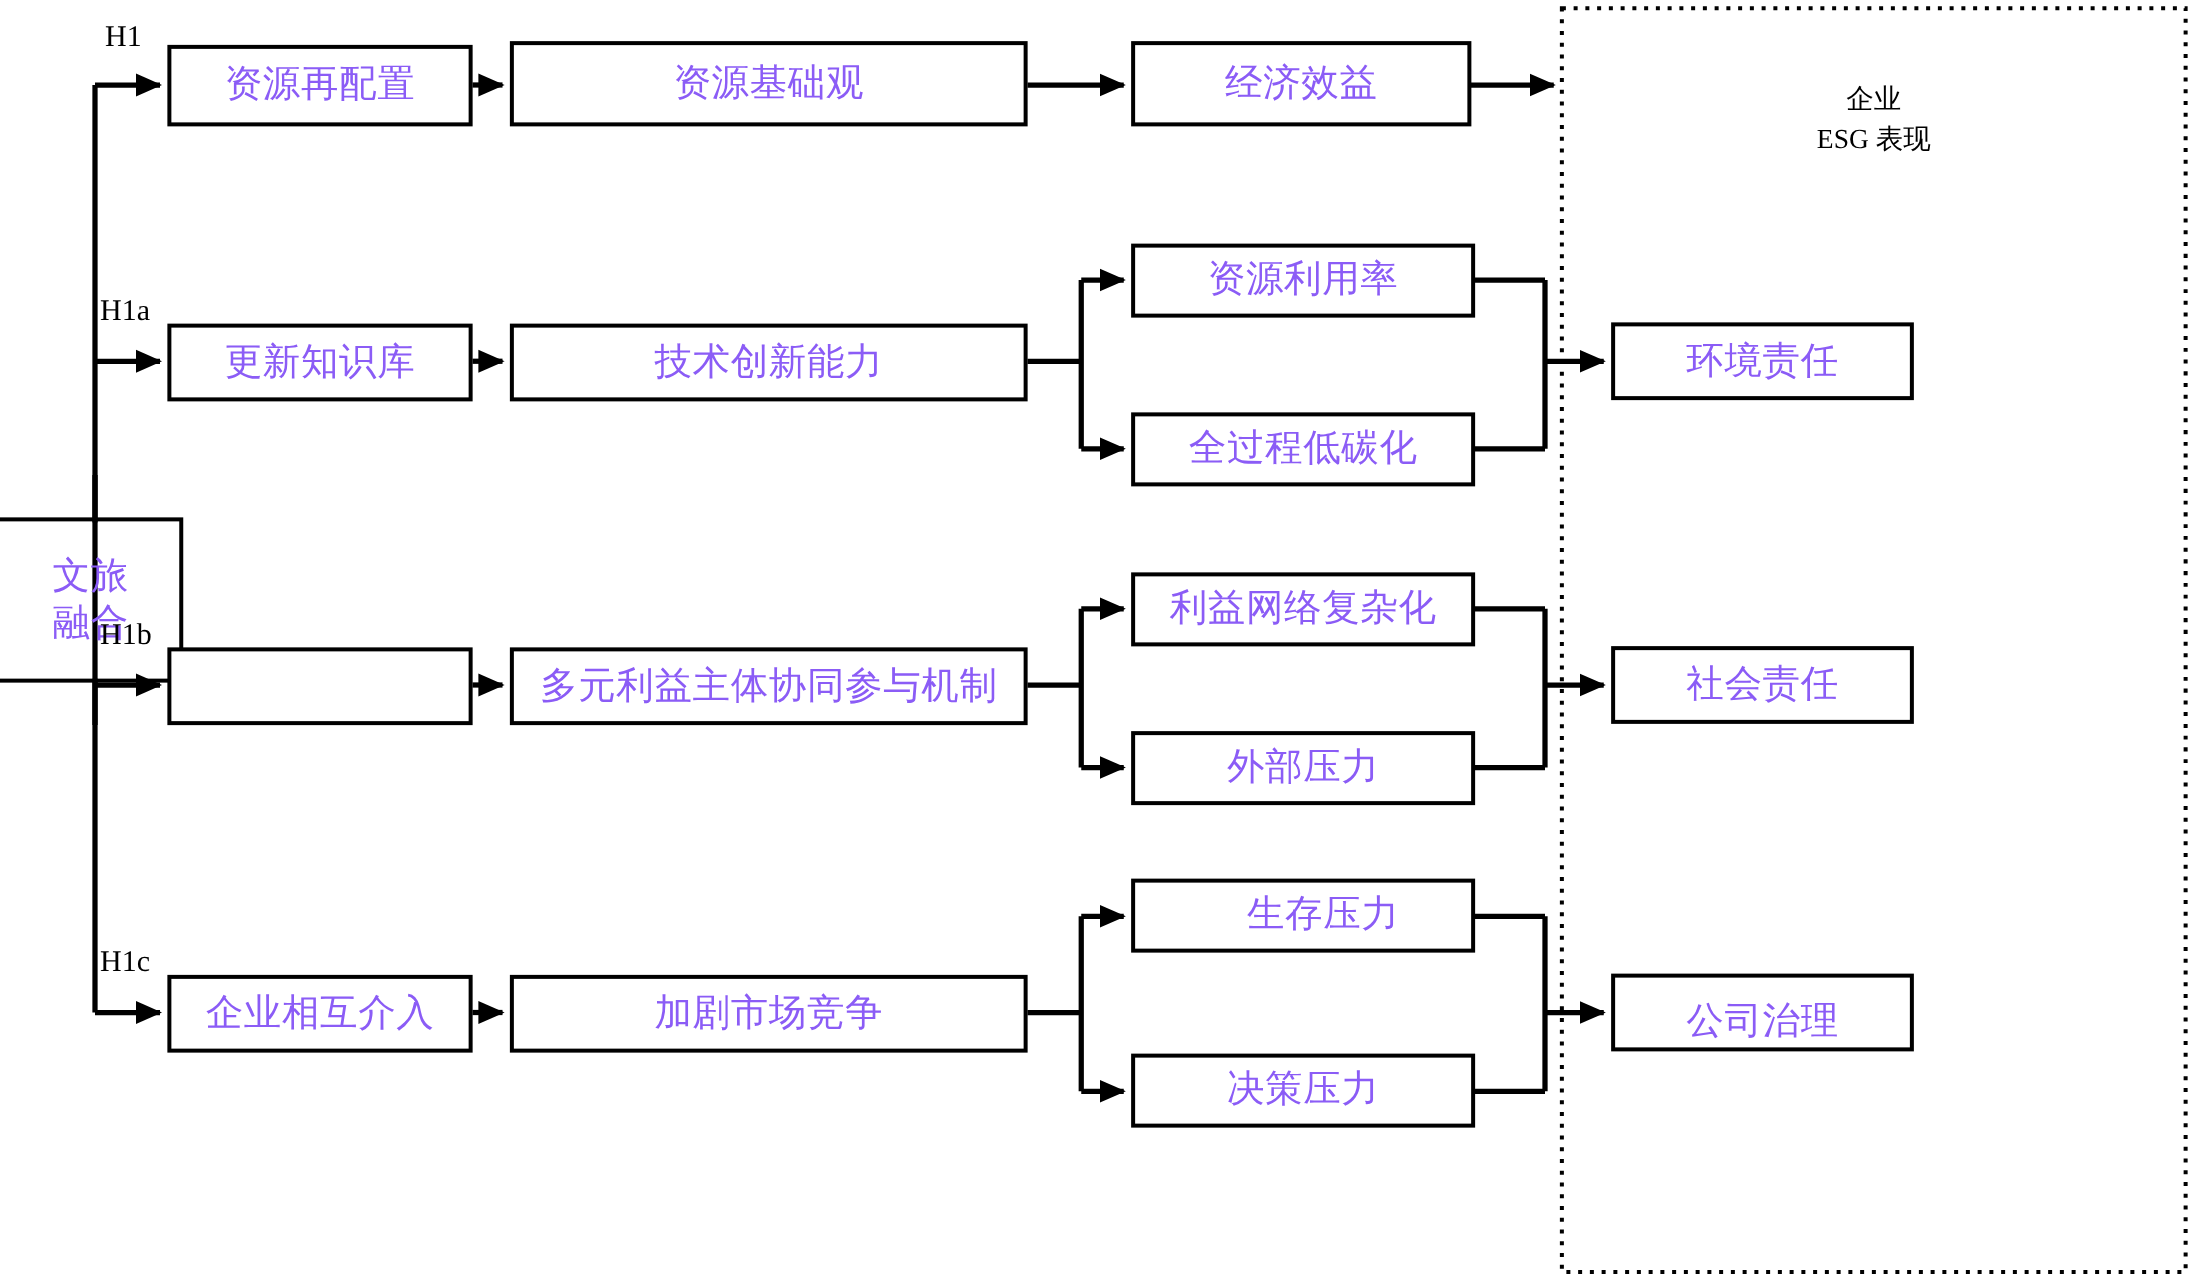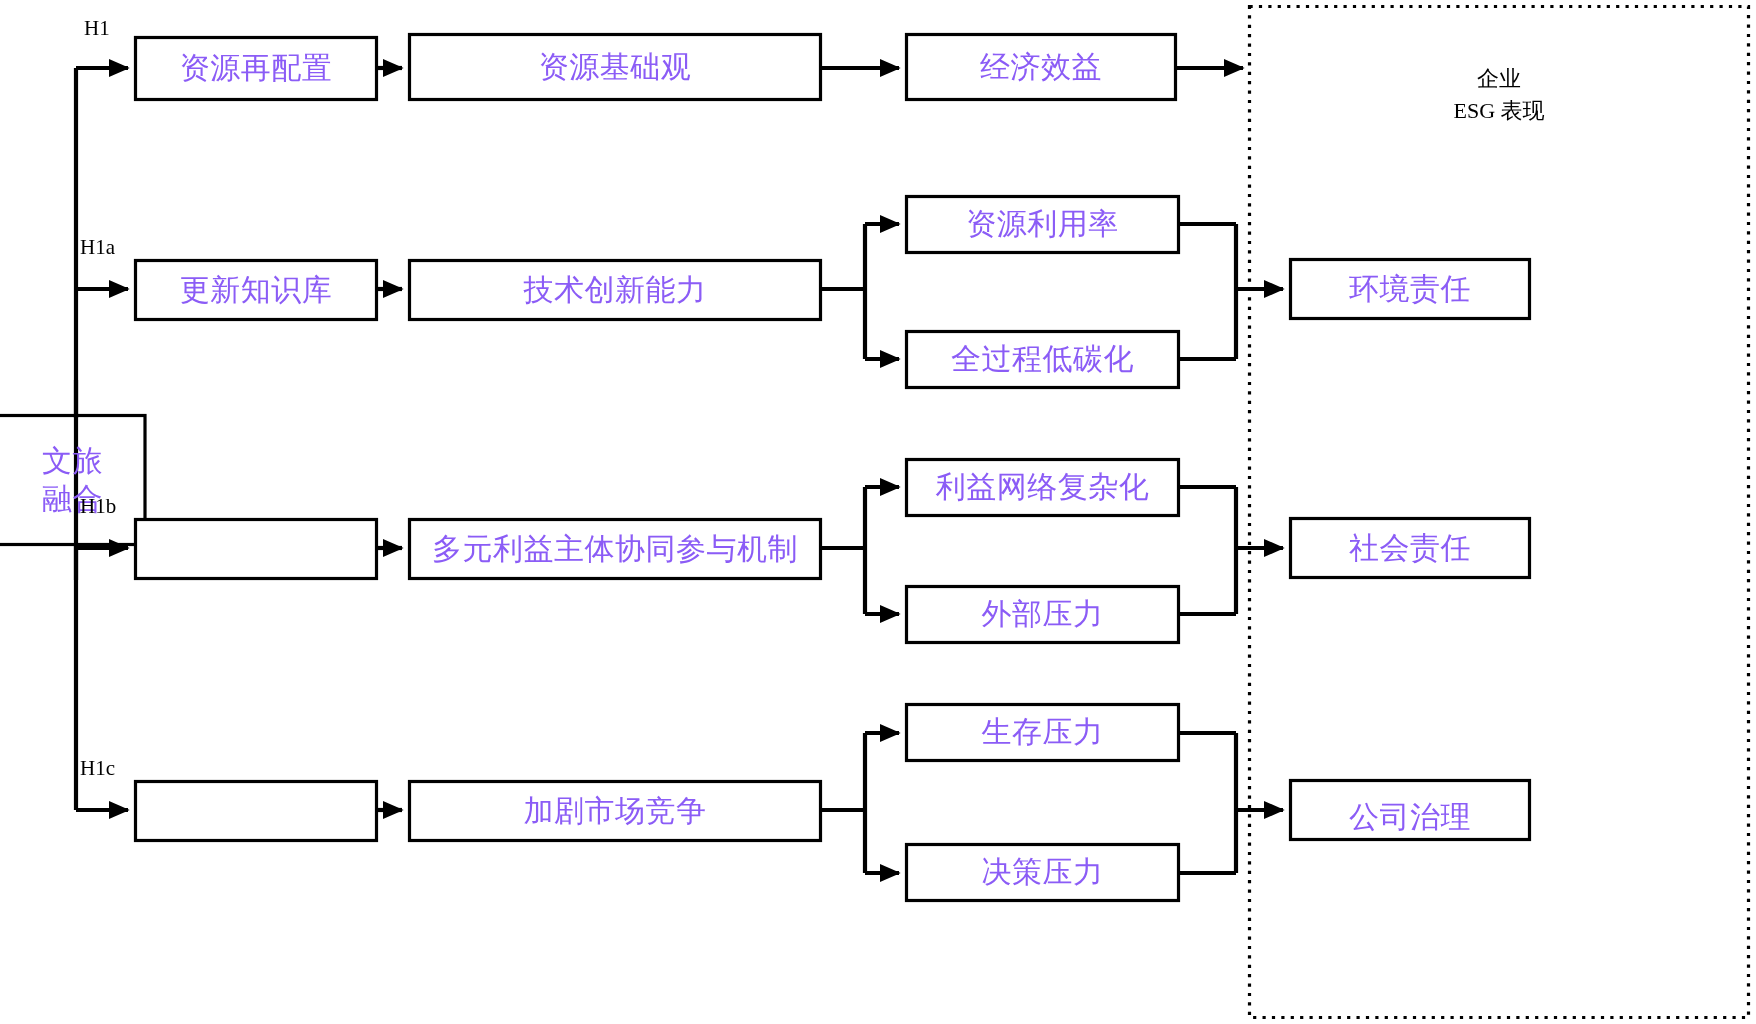--- a/index.html
+++ b/index.html
@@ -15,21 +15,21 @@
   .node-label{
     position:absolute;display:flex;align-items:center;justify-content:center;
     text-align:center;color:#8b5cf6;line-height:1.28;
     font-family:"Liberation Serif","DejaVu Serif",serif;
     font-size:30px;white-space:pre-line;pointer-events:none;
     letter-spacing:0.5px;
   }
   .hyp-label{
     position:absolute;color:#000;
     font-family:"Liberation Serif","DejaVu Serif",serif;
-    font-size:21px;line-height:1;white-space:nowrap;
+    font-size:24px;line-height:1;white-space:nowrap;
   }
   .esg-title{
     position:absolute;display:flex;flex-direction:column;
     align-items:center;justify-content:center;text-align:center;
     color:#000;font-size:22px;line-height:1.45;
     font-family:"Liberation Serif","DejaVu Serif",serif;
   }
 </style>
 </head>
 <body>
@@ -123,18 +123,19 @@
   <div class="node-label" style="left:408px;top:259px;width:414px;height:62px;">技术创新能力</div>
   <div class="node-label" style="left:905px;top:195px;width:275px;height:59px;">资源利用率</div>
   <div class="node-label" style="left:905px;top:330px;width:275px;height:59px;">全过程低碳化</div>
   <div class="node-label" style="left:1289px;top:258px;width:242px;height:62px;">环境责任</div>
 
   <div class="node-label" style="left:408px;top:518px;width:414px;height:62px;">多元利益主体协同参与机制</div>
   <div class="node-label" style="left:905px;top:458px;width:275px;height:59px;">利益网络复杂化</div>
   <div class="node-label" style="left:905px;top:585px;width:275px;height:59px;">外部压力</div>
   <div class="node-label" style="left:1289px;top:517px;width:242px;height:62px;">社会责任</div>
 
+  <div class="node-label" style="left:134px;top:780px;width:244px;height:62px;">企业相互介入</div>
   <div class="node-label" style="left:408px;top:780px;width:414px;height:62px;">加剧市场竞争</div>
-  <div class="node-label" style="left:905px;top:703px;width:275px;height:59px;">生存压力</div>
+  <div class="node-label" style="left:905px;top:703px;width:275px;height:59px;padding-left:16px;">生存压力</div>
   <div class="node-label" style="left:905px;top:843px;width:275px;height:59px;">决策压力</div>
   <div class="node-label" style="left:1289px;top:779px;width:242px;height:76px;">公司治理</div>
 
 </div>
 
 </body></html>

